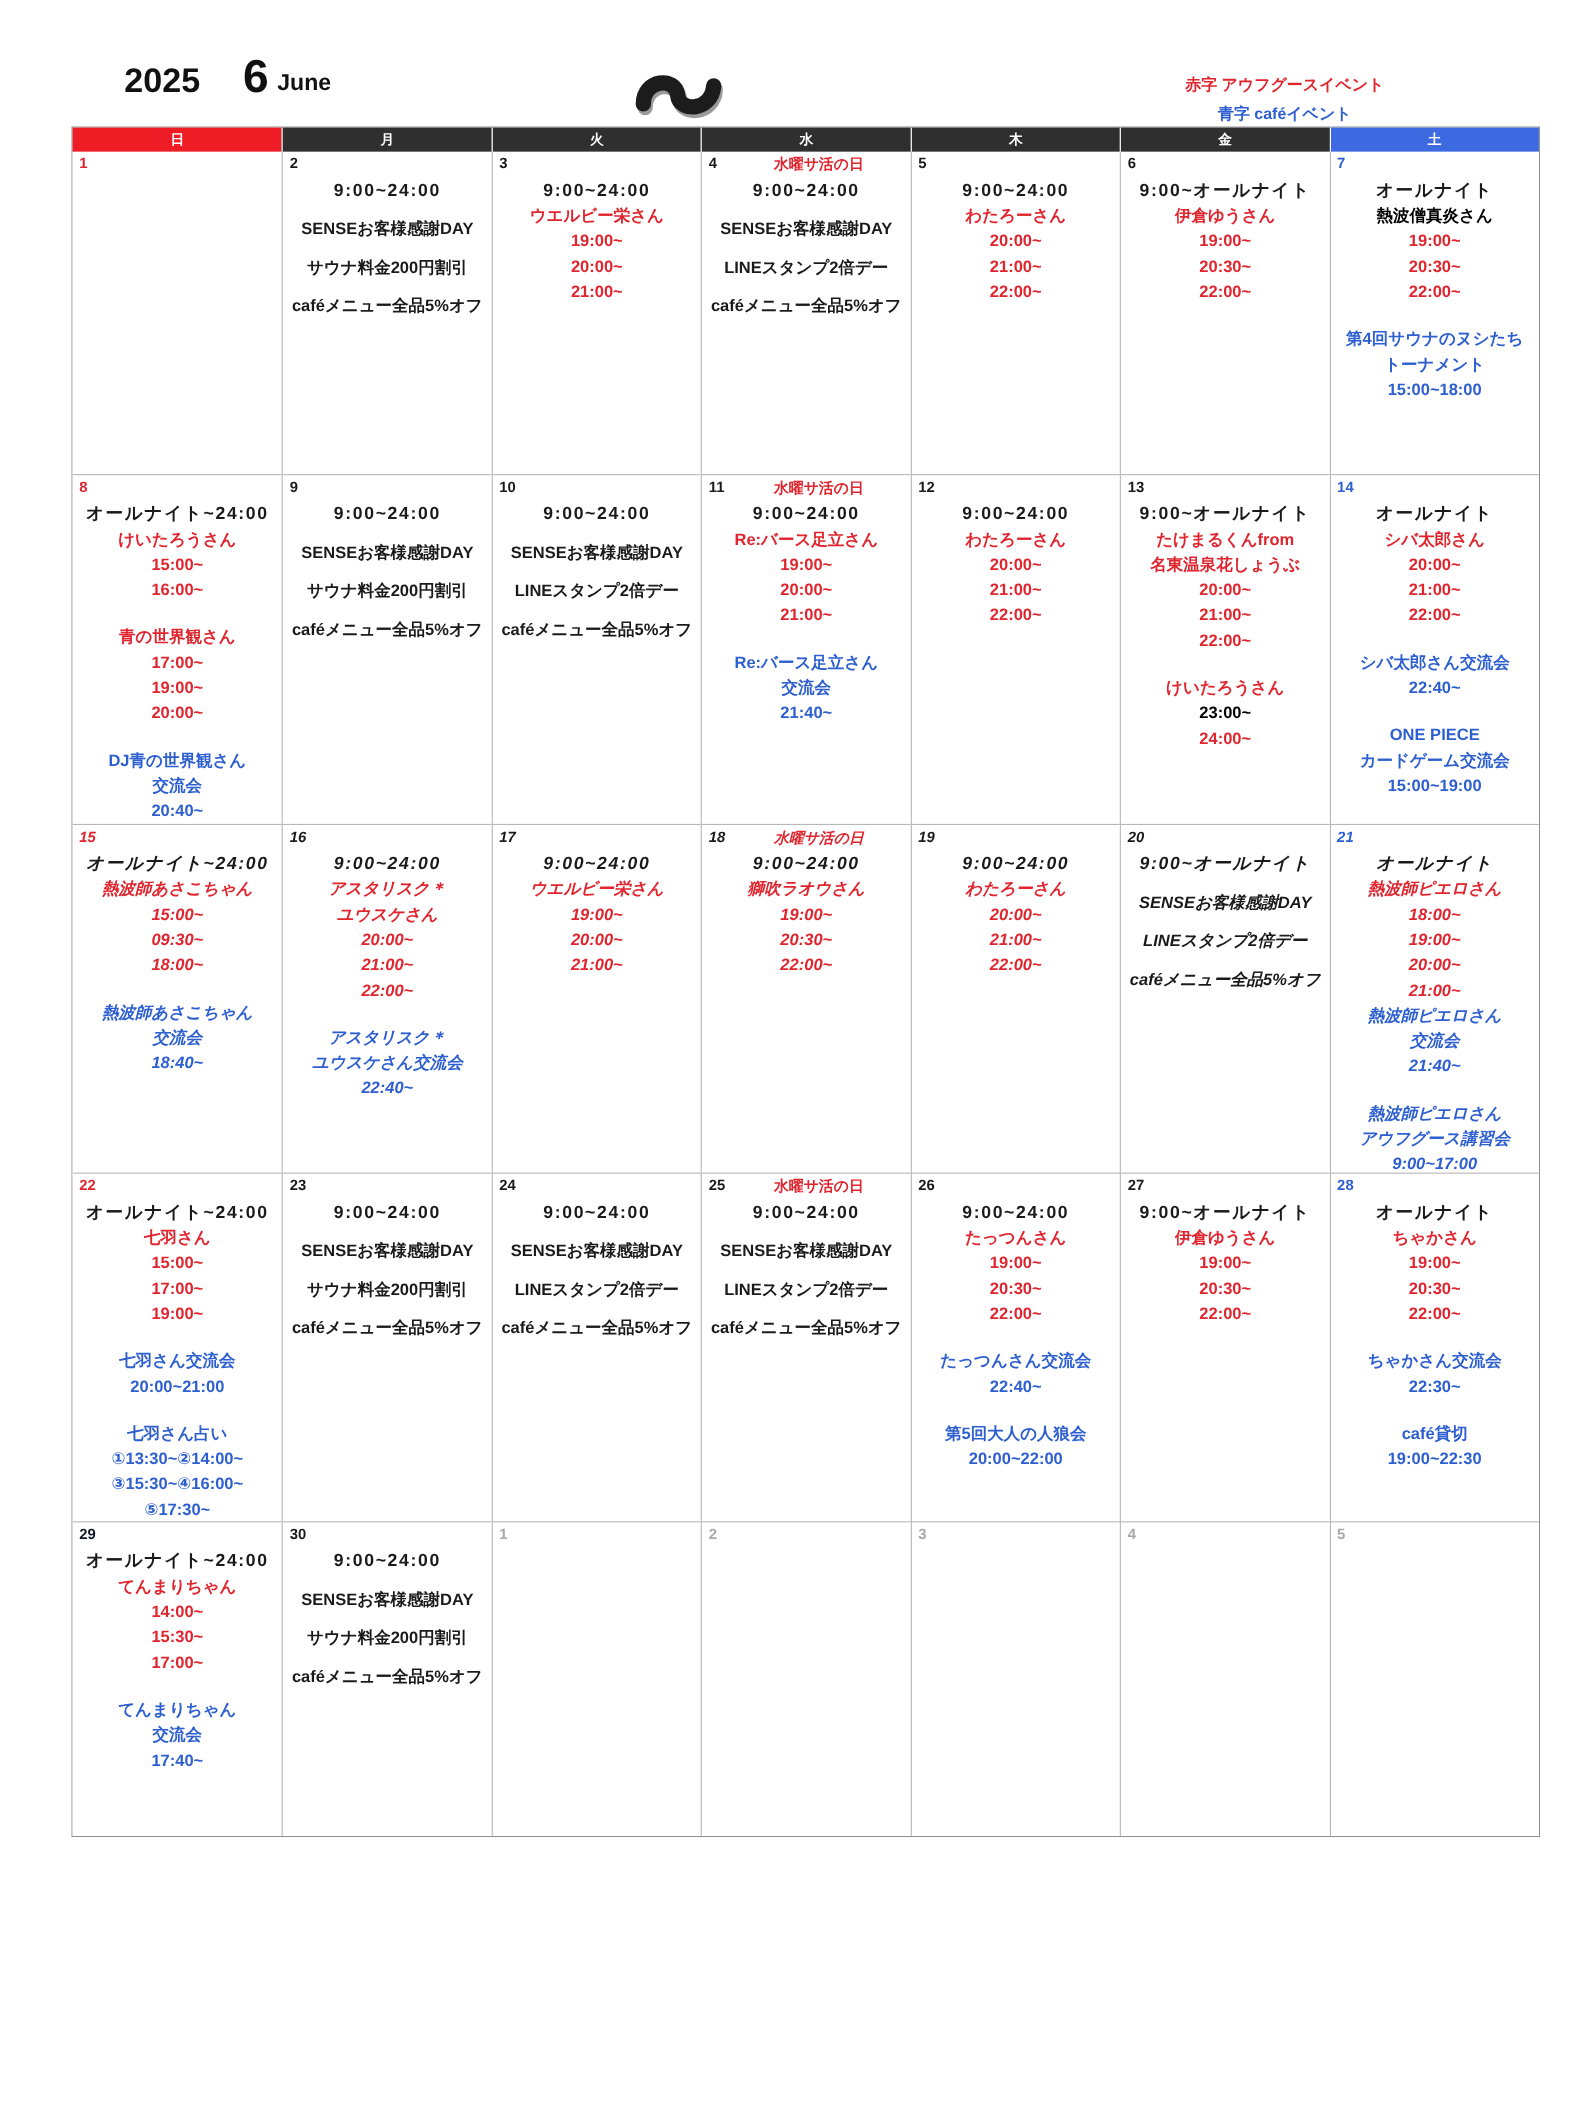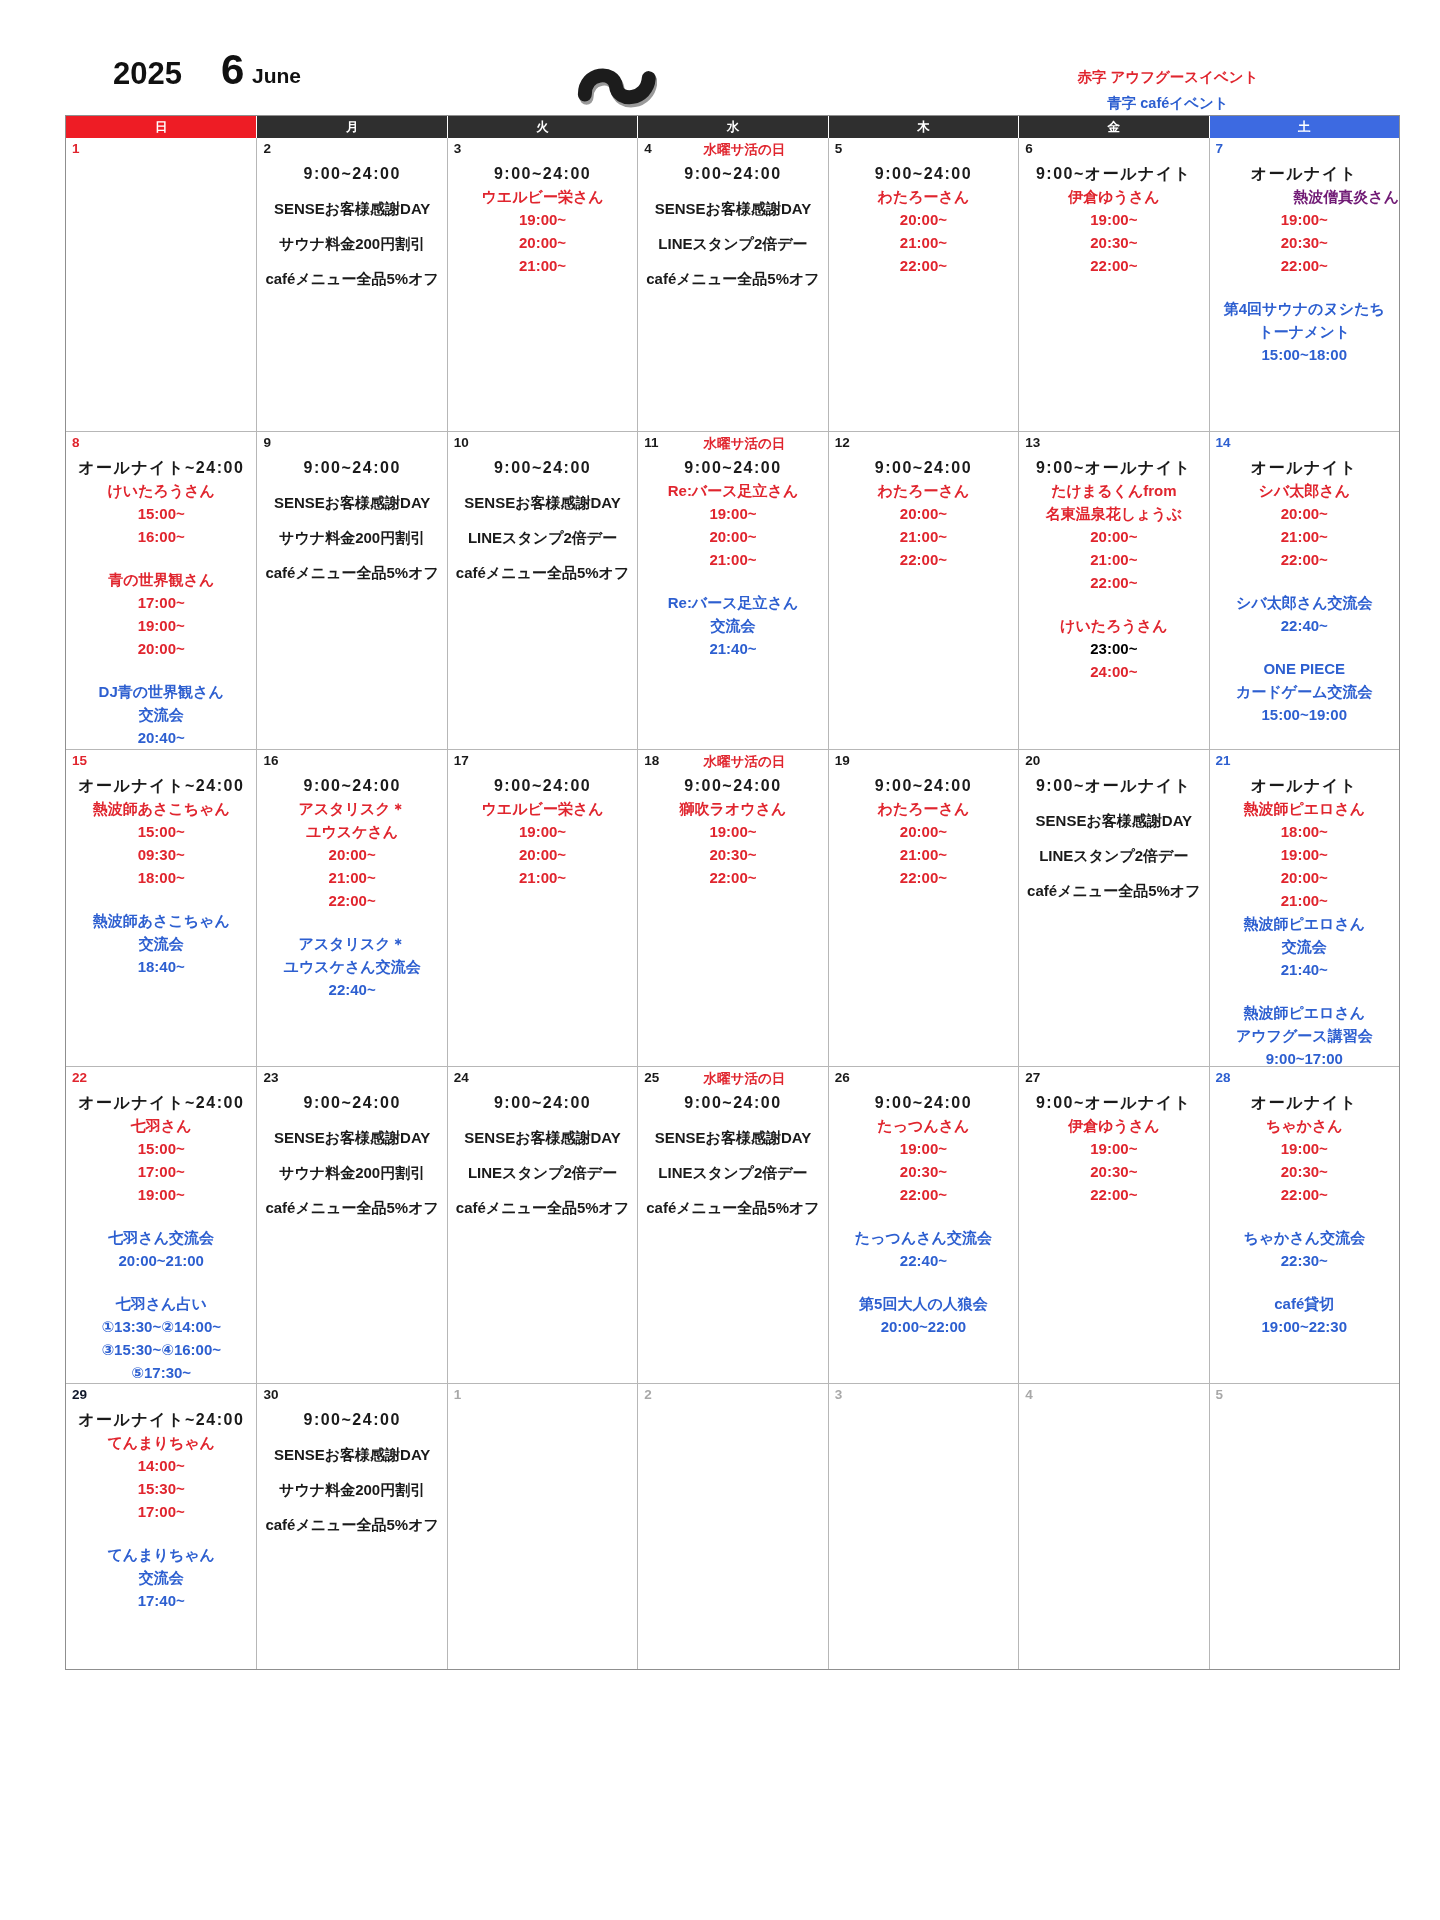--- a/index.html
+++ b/index.html
@@ -138,21 +138,21 @@
             <div class="line" style="color: rgb(224, 37, 46);">伊倉ゆうさん</div>
             <div class="line" style="color: rgb(224, 37, 46);">19:00~</div>
             <div class="line" style="color: rgb(224, 37, 46);">20:30~</div>
             <div class="line" style="color: rgb(224, 37, 46);">22:00~</div>
           </div>
         </div>
         <div class="cell">
           <span class="num" style="color: rgb(45, 95, 208);">7</span>
           <div class="lines">
             <div class="line hours" style="color: rgb(26, 26, 26);">オールナイト</div>
-            <div class="line" style="color: #701a75; text-align: right;">熱波僧真炎さん</div>
+            <div class="line" style="color: #000000;">熱波僧真炎さん</div>
             <div class="line" style="color: rgb(224, 37, 46);">19:00~</div>
             <div class="line" style="color: rgb(224, 37, 46);">20:30~</div>
             <div class="line" style="color: rgb(224, 37, 46);">22:00~</div>
             <div class="sp" style="height: 20px;"></div>
             <div class="line" style="color: rgb(45, 95, 208);">第4回サウナのヌシたち</div>
             <div class="line" style="color: rgb(45, 95, 208);">トーナメント</div>
             <div class="line" style="color: rgb(45, 95, 208);">15:00~18:00</div>
           </div>
         </div>
       </div>
@@ -250,21 +250,21 @@
             <div class="sp" style="height: 20px;"></div>
             <div class="line" style="color: rgb(45, 95, 208);">シバ太郎さん交流会</div>
             <div class="line" style="color: rgb(45, 95, 208);">22:40~</div>
             <div class="sp" style="height: 20px;"></div>
             <div class="line" style="color: rgb(45, 95, 208);">ONE PIECE</div>
             <div class="line" style="color: rgb(45, 95, 208);">カードゲーム交流会</div>
             <div class="line" style="color: rgb(45, 95, 208);">15:00~19:00</div>
           </div>
         </div>
       </div>
-      <div class="wrow" style="height: 317px;">
+      <div class="wrow" style="height: 317px; font-style: italic;">
         <div class="cell">
           <span class="num" style="color: rgb(224, 37, 46);">15</span>
           <div class="lines">
             <div class="line hours" style="color: rgb(26, 26, 26);">オールナイト~24:00</div>
             <div class="line" style="color: rgb(224, 37, 46);">熱波師あさこちゃん</div>
             <div class="line" style="color: rgb(224, 37, 46);">15:00~</div>
             <div class="line" style="color: rgb(224, 37, 46);">09:30~</div>
             <div class="line" style="color: rgb(224, 37, 46);">18:00~</div>
             <div class="sp" style="height: 20px;"></div>
             <div class="line" style="color: rgb(45, 95, 208);">熱波師あさこちゃん</div>

